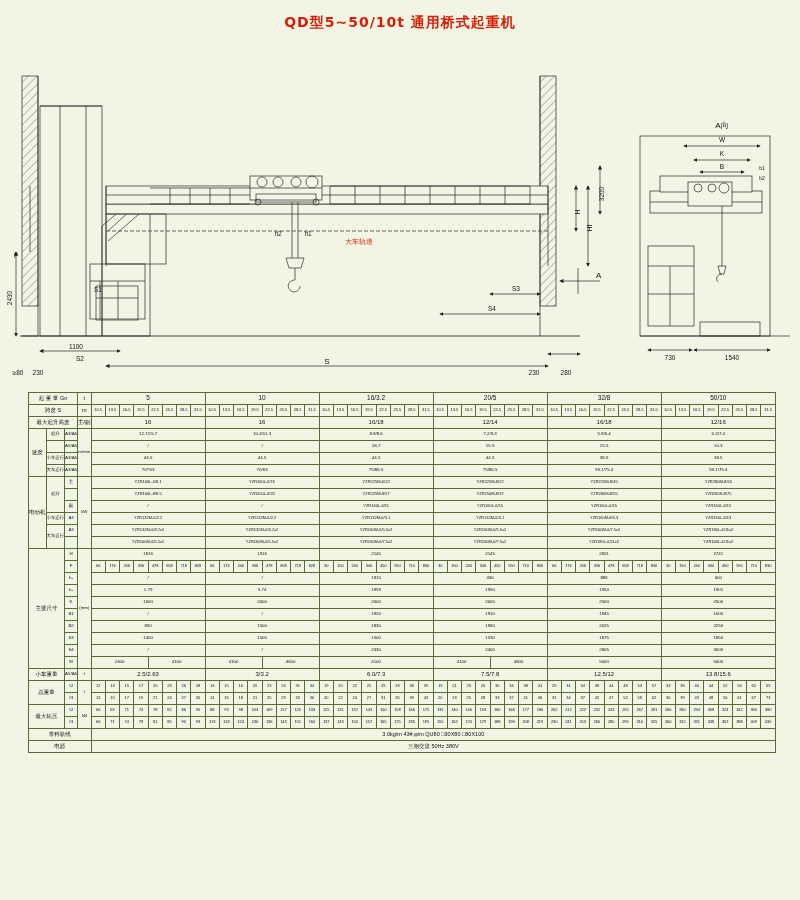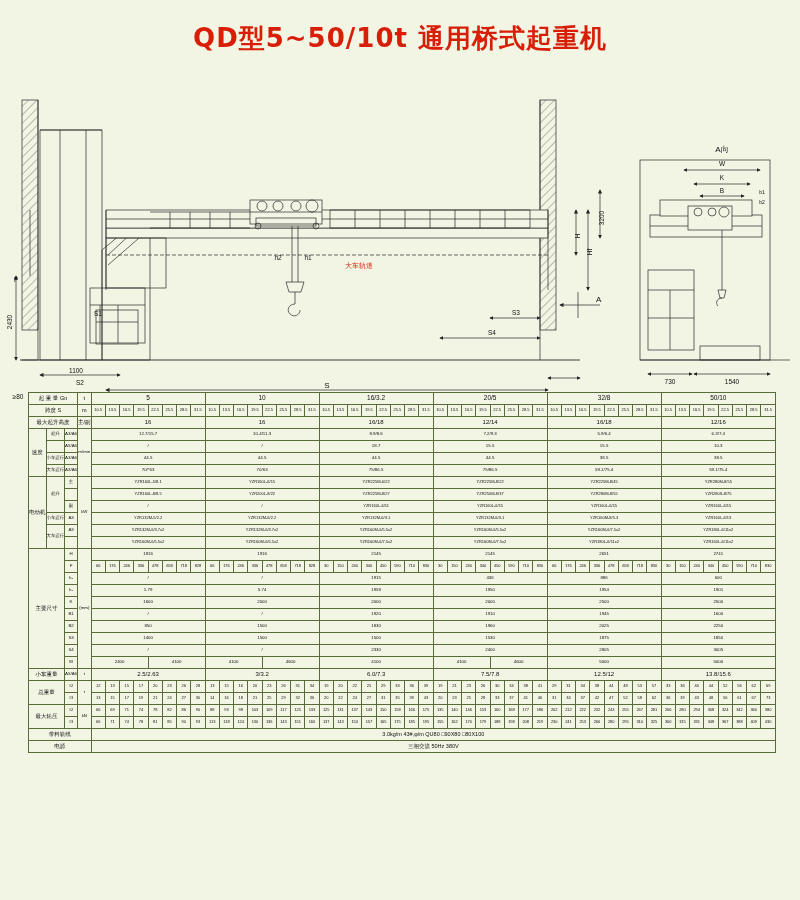--- a/index.html
+++ b/index.html
@@ -7,25 +7,25 @@
     width:800px;height:900px;
     background:#f2f5e4;
     font-family:"Liberation Sans", sans-serif;
     color:#111;
     overflow:hidden;
   }
   .page{position:relative;width:800px;height:900px;}
 
   .title{
     text-align:center;
-    font-size:26px;
+    font-size:14px;
     font-weight:bold;
     color:#d81e06;
     letter-spacing:1px;
-    padding-top:21px;
+    padding-top:14px;
     font-family:"DejaVu Sans", sans-serif;
   }
 
   
   .drawing{position:relative;width:800px;height:340px;margin-top:4px;}
   .drawing svg{display:block;}
 
   
   .tablewrap{
     position:absolute;left:28px;top:392px;width:748px;

